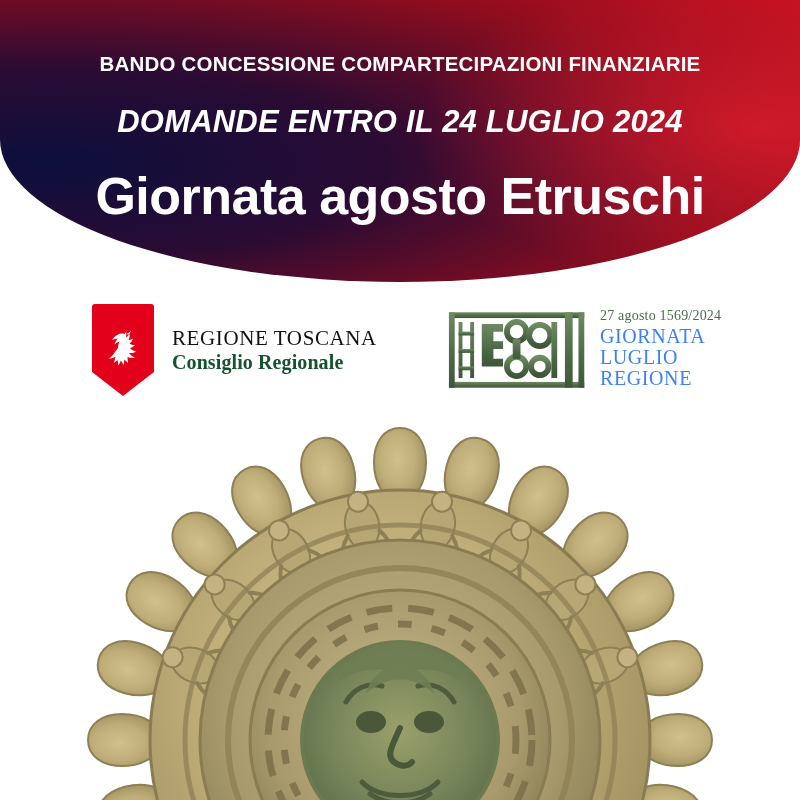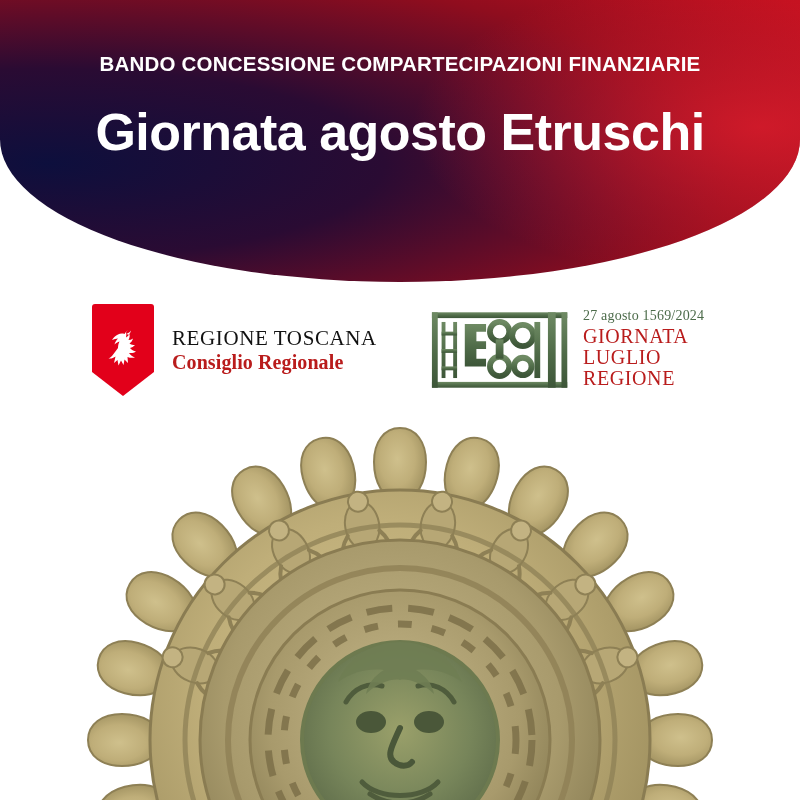--- a/index.html
+++ b/index.html
@@ -122,28 +122,28 @@
   .rt-line1 {
     font-family: "Liberation Serif", serif;
     font-size: 21px;
     color: #111111;
     letter-spacing: 0.6px;
     font-weight: normal;
   }
   .rt-line2 {
     font-family: "Liberation Serif", serif;
     font-size: 20px;
-    color: #b91c1c;
+    color: #14532d;
     font-weight: bold;
     letter-spacing: 0.1px;
   }
 
   .logo-gde {
     position: absolute;
-    left: 430px;
+    left: 447px;
     top: 4px;
     display: flex;
     align-items: flex-start;
   }
 
   .fibula {
     width: 145px;
     height: 88px;
     margin-top: 6px;
   }
@@ -156,21 +156,21 @@
     font-family: "Liberation Serif", serif;
     font-size: 14px;
     color: #4c6b4a;
     letter-spacing: 0.2px;
     margin-bottom: 2px;
   }
   .gde-word {
     font-family: "Liberation Serif", serif;
     font-size: 20px;
     line-height: 1.04;
-    color: #b91c1c;
+    color: #3b82f6;
     letter-spacing: 0.6px;
   }
 
   
   .artifact-wrap {
     position: absolute;
     left: 0;
     top: 410px;
     width: 800px;
     height: 390px;
@@ -188,20 +188,21 @@
   }
 </style>
 </head>
 <body>
 
 <div id="poster">
 
   <div class="banner">
     <div class="banner-inner">
       <div class="kicker">BANDO CONCESSIONE COMPARTECIPAZIONI FINANZIARIE</div>
+      <div class="deadline">DOMANDE ENTRO IL 24 LUGLIO 2024</div>
       <div class="headline">Giornata agosto Etruschi</div>
     </div>
   </div>
 
   <div class="logos">
 
     <div class="logo-rt">
       <div class="shield">
         <svg class="pegasus" viewBox="0 0 100 110">
           <g fill="#ffffff">

